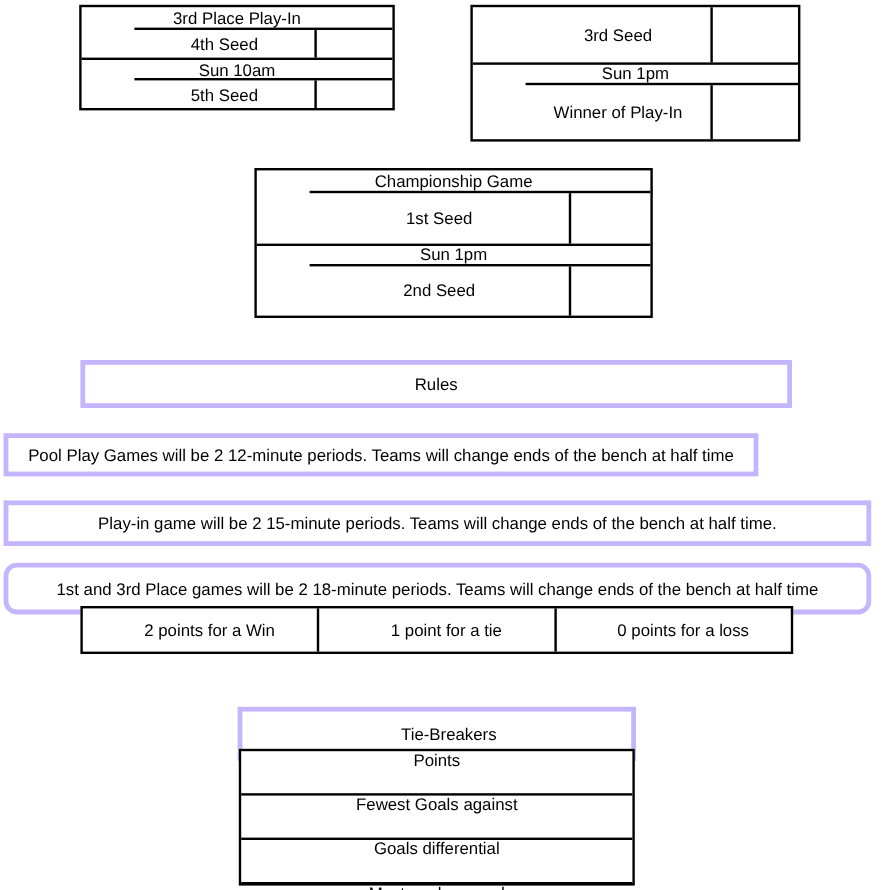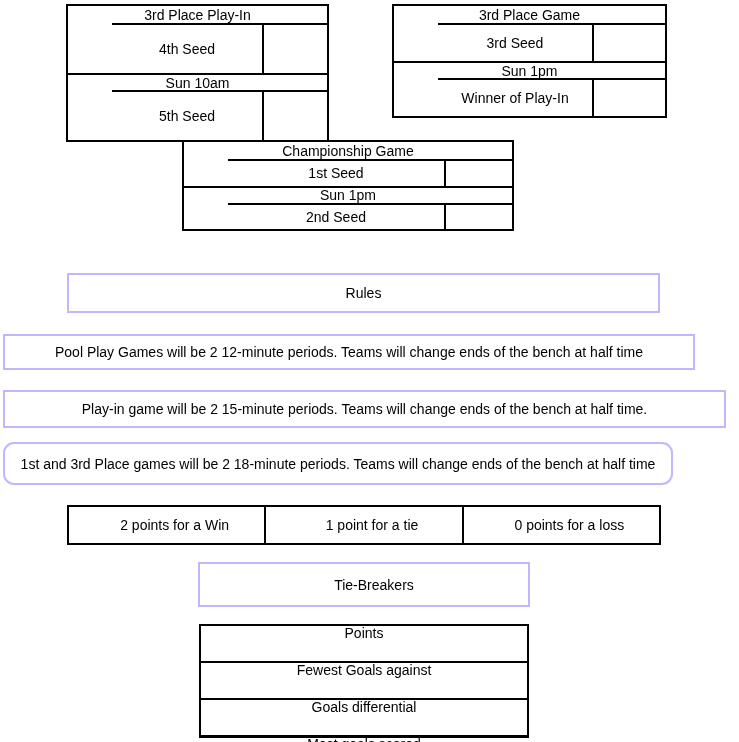--- a/index.html
+++ b/index.html
@@ -13,26 +13,27 @@
   .page {
     position: relative;
     width: 739px; height: 742px;
     background: #ffffff;
     overflow: hidden;
   }
 
   
   .box {
     position: absolute;
-    border: 2px solid #c4b5fd;
+    border: 4px solid #c4b5fd;
     background: #ffffff;
     display: flex;
     align-items: center;
     justify-content: center;
     text-align: center;
+    margin-top: 27px;
   }
 
   
   .bracket {
     position: absolute;
     border: 2px solid #000000;
     background: #ffffff;
     display: flex;
     flex-direction: column;
   }
@@ -54,35 +55,35 @@
     flex: 1 1 auto;
     display: flex;
     align-items: center;
     justify-content: center;
     text-align: center;
   }
   .bracket .score-cell {
     border-left: 2px solid #000000;
     flex: 0 0 auto;
   }
-  .b-playin   { left: 66px;  top: 4px;   width: 263px; height: 138px; }
+  .b-playin   { left: 66px;  top: 4px;   width: 263px; height: 88px; }
   .b-playin .score-cell { width: 65px; }
   .b-third    { left: 392px; top: 4px;   width: 275px; height: 114px; }
   .b-third .score-cell { width: 73px; }
-  .b-champ    { left: 182px; top: 140px; width: 332px; height: 91px; }
+  .b-champ    { left: 212px; top: 140px; width: 332px; height: 125px; }
   .b-champ .score-cell { width: 68px; }
 
   
   .rules-title  { left: 67px;  top: 273px; width: 593px; height: 40px; }
   .tb-title     { left: 198px; top: 562px; width: 332px; height: 45px; padding-left: 20px; }
 
   
-  .rule-1 { left: 3px; top: 334px; width: 692px; height: 36px; }
+  .rule-1 { left: 3px; top: 334px; width: 629px; height: 36px; }
   .rule-2 { left: 3px; top: 390px; width: 723px; height: 38px; }
-  .rule-3 { left: 3px; top: 442px; width: 670px; height: 43px; border-radius: 11px; }
+  .rule-3 { left: 3px; top: 442px; width: 723px; height: 43px; border-radius: 11px; }
 
   
   .points-row {
     position: absolute;
     left: 67px; top: 505px; width: 594px; height: 40px;
     border: 2px solid #000000;
     background: #ffffff;
     display: flex;
   }
   .points-row .p-cell {
@@ -135,21 +136,20 @@
       <div class="score-cell"></div>
     </div>
     <div class="row label-row">Sun 10am</div>
     <div class="row seed-row">
       <div class="team-cell">5th Seed</div>
       <div class="score-cell"></div>
     </div>
   </div>
 
   <div class="bracket b-third">
-    <div class="row label-row">3rd Place Game</div>
     <div class="row seed-row">
       <div class="team-cell">3rd Seed</div>
       <div class="score-cell"></div>
     </div>
     <div class="row label-row">Sun 1pm</div>
     <div class="row seed-row">
       <div class="team-cell">Winner of Play-In</div>
       <div class="score-cell"></div>
     </div>
   </div>

